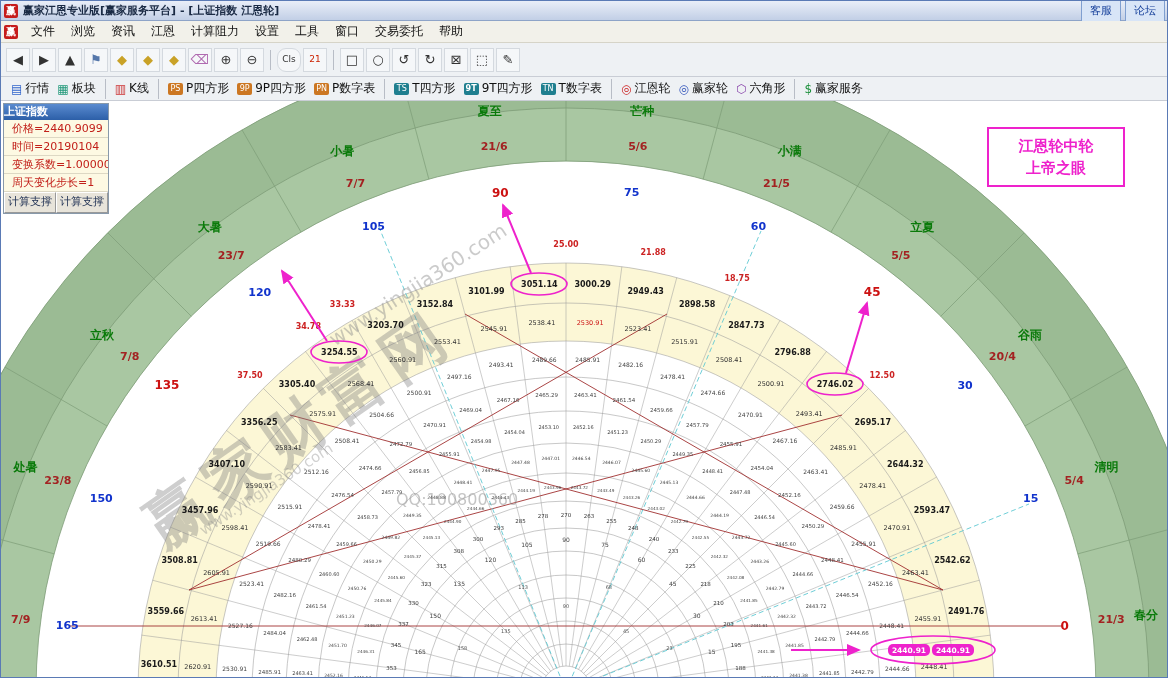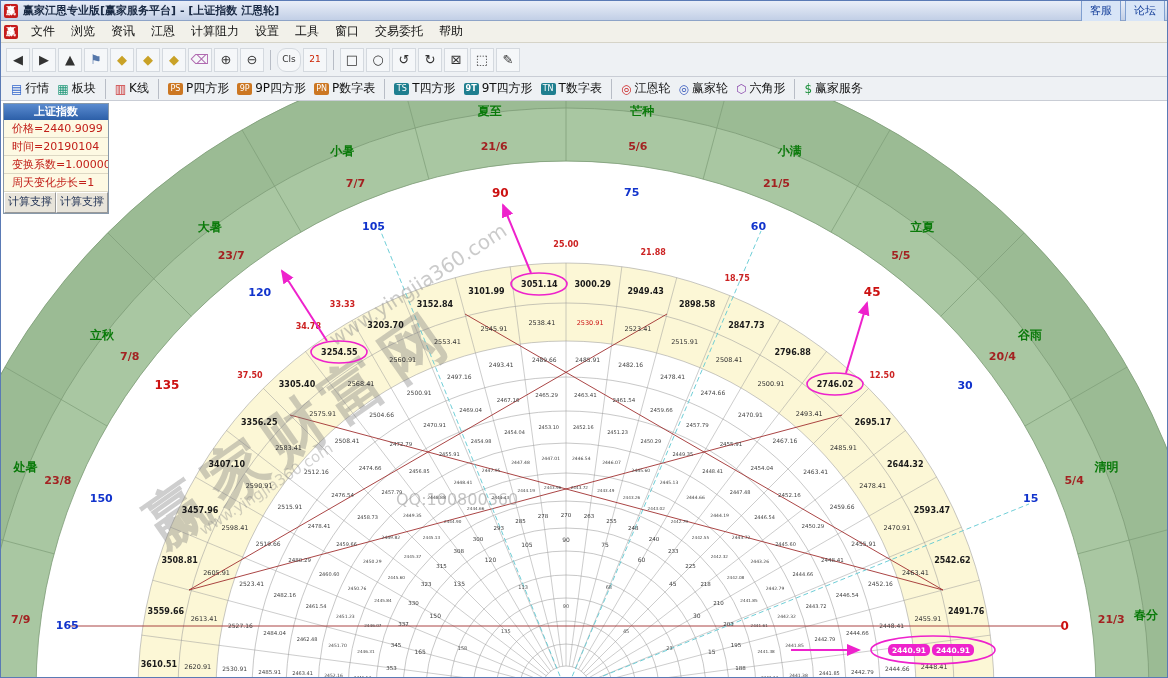--- a/index.html
+++ b/index.html
@@ -13,21 +13,21 @@
   #toolbar1{position:absolute;left:0;top:42px;width:100%;height:34px;background:#eef1f4;border-bottom:1px solid #c9cdd5;display:flex;align-items:center;padding-left:4px;box-sizing:border-box;}
   .tool{width:22px;height:22px;margin:0 1px;border:1px solid #d4d9df;background:#f5f7f9;text-align:center;line-height:21px;font-size:13px;color:#333;flex:0 0 auto;}
   .sep{width:1px;height:20px;background:#b8bdc6;margin:0 5px;flex:0 0 auto;}
   #toolbar2{position:absolute;left:0;top:76px;width:100%;height:24px;background:#eef1f4;border-bottom:1px solid #c9cdd5;display:flex;align-items:center;padding-left:6px;font-size:12px;color:#111;box-sizing:border-box;}
   .titem{display:flex;align-items:center;margin:0 4px;white-space:nowrap;}
   .ticon{font-size:12px;margin-right:3px;}
   .badge{display:inline-block;min-width:13px;height:12px;line-height:12px;font-size:8px;color:#fff;text-align:center;border-radius:2px;margin-right:3px;padding:0 1px;}
   #chart{position:absolute;left:0;top:100px;width:1168px;height:578px;background:#ffffff;}
   #wheel{position:absolute;left:0;top:0;}
   #panel{position:absolute;left:2px;top:2px;width:104px;border:1px solid #8899aa;background:#f4f2ea;font-size:11px;}
-  #panel .phead{height:16px;line-height:16px;text-align:center;background:linear-gradient(#5a8bd0,#2c5fa8);color:#fff;font-weight:bold;}
+  #panel .phead{height:16px;line-height:16px;background:linear-gradient(#5a8bd0,#2c5fa8);color:#fff;font-weight:bold;}
   .pfield{height:17px;line-height:17px;padding-left:8px;background:#fdf9e3;border-bottom:1px solid #ddd8c4;color:#c2201a;white-space:nowrap;overflow:hidden;}
   .pbtns{display:flex;}
   .pbtn{flex:1;height:19px;font-size:11px;background:#e8e4da;border:1px solid #999;border-top-color:#fff;border-left-color:#fff;color:#223355;text-align:center;line-height:17px;cursor:default;}
   #annobox{position:absolute;right:44px;top:26px;width:134px;border:2px solid #ee22cc;color:#ee22cc;font-size:15px;font-weight:bold;text-align:center;padding:6px 0;line-height:22px;background:rgba(255,255,255,.6);}
 </style>
 </head>
 <body>
 
 <div id="app">
 
@@ -483,16 +483,20 @@
         <div class="pfield">价格=2440.9099</div>
         <div class="pfield">时间=20190104</div>
         <div class="pfield">变换系数=1.00000</div>
         <div class="pfield">周天变化步长=1</div>
         <div class="pbtns">
           <div class="pbtn">计算支撑</div>
           <div class="pbtn">计算支撑</div>
         </div>
       </div>
 
+    <div id="annobox">
+      <div>江恩轮中轮</div>
+      <div>上帝之眼</div>
+    </div>
 
   </div>
 
 </div>
 
 </body></html>

